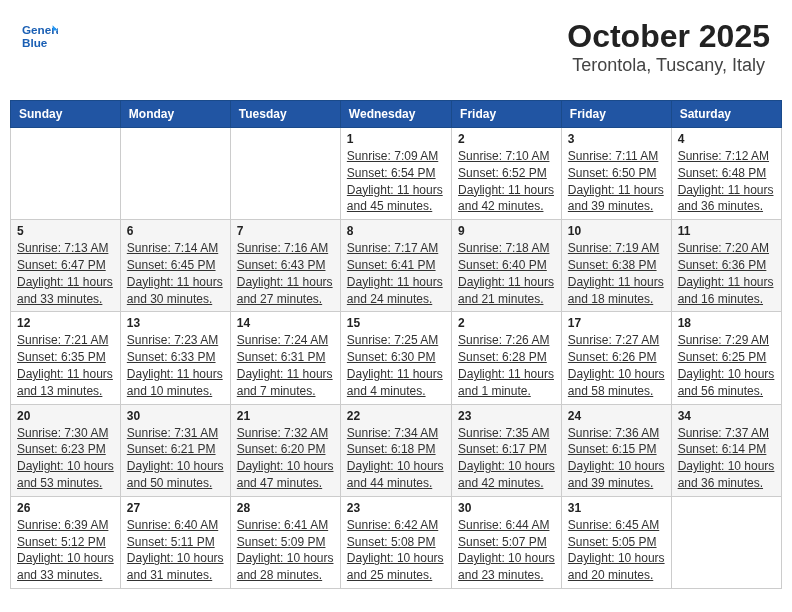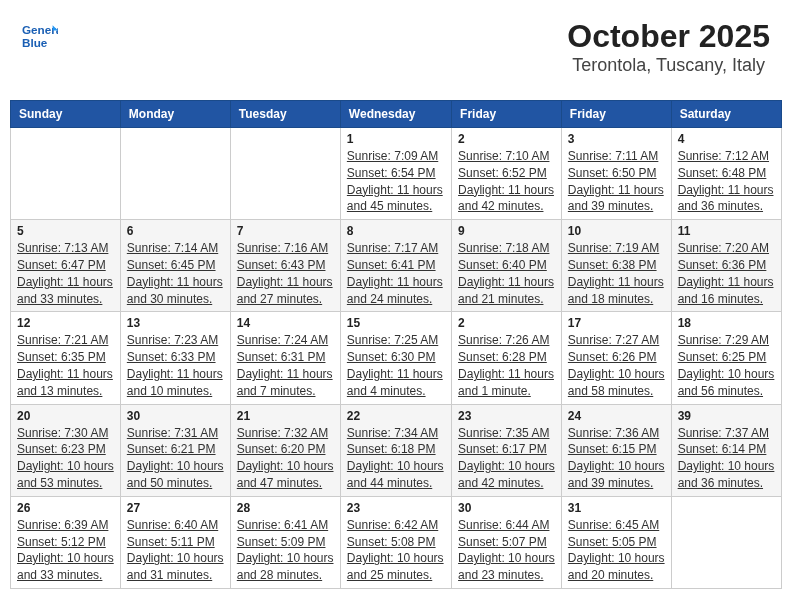--- a/index.html
+++ b/index.html
@@ -214,21 +214,21 @@
         </td>
         <td>
           <span class="day-number">23</span>
           <div class="day-info">Sunrise: 7:35 AM<br>Sunset: 6:17 PM<br>Daylight: 10 hours and 42 minutes.</div>
         </td>
         <td>
           <span class="day-number">24</span>
           <div class="day-info">Sunrise: 7:36 AM<br>Sunset: 6:15 PM<br>Daylight: 10 hours and 39 minutes.</div>
         </td>
         <td>
-          <span class="day-number">39</span>
+          <span class="day-number">34</span>
           <div class="day-info">Sunrise: 7:37 AM<br>Sunset: 6:14 PM<br>Daylight: 10 hours and 36 minutes.</div>
         </td>
       </tr>
       <tr>
         <td>
           <span class="day-number">26</span>
           <div class="day-info">Sunrise: 6:39 AM<br>Sunset: 5:12 PM<br>Daylight: 10 hours and 33 minutes.</div>
         </td>
         <td>
           <span class="day-number">27</span>

